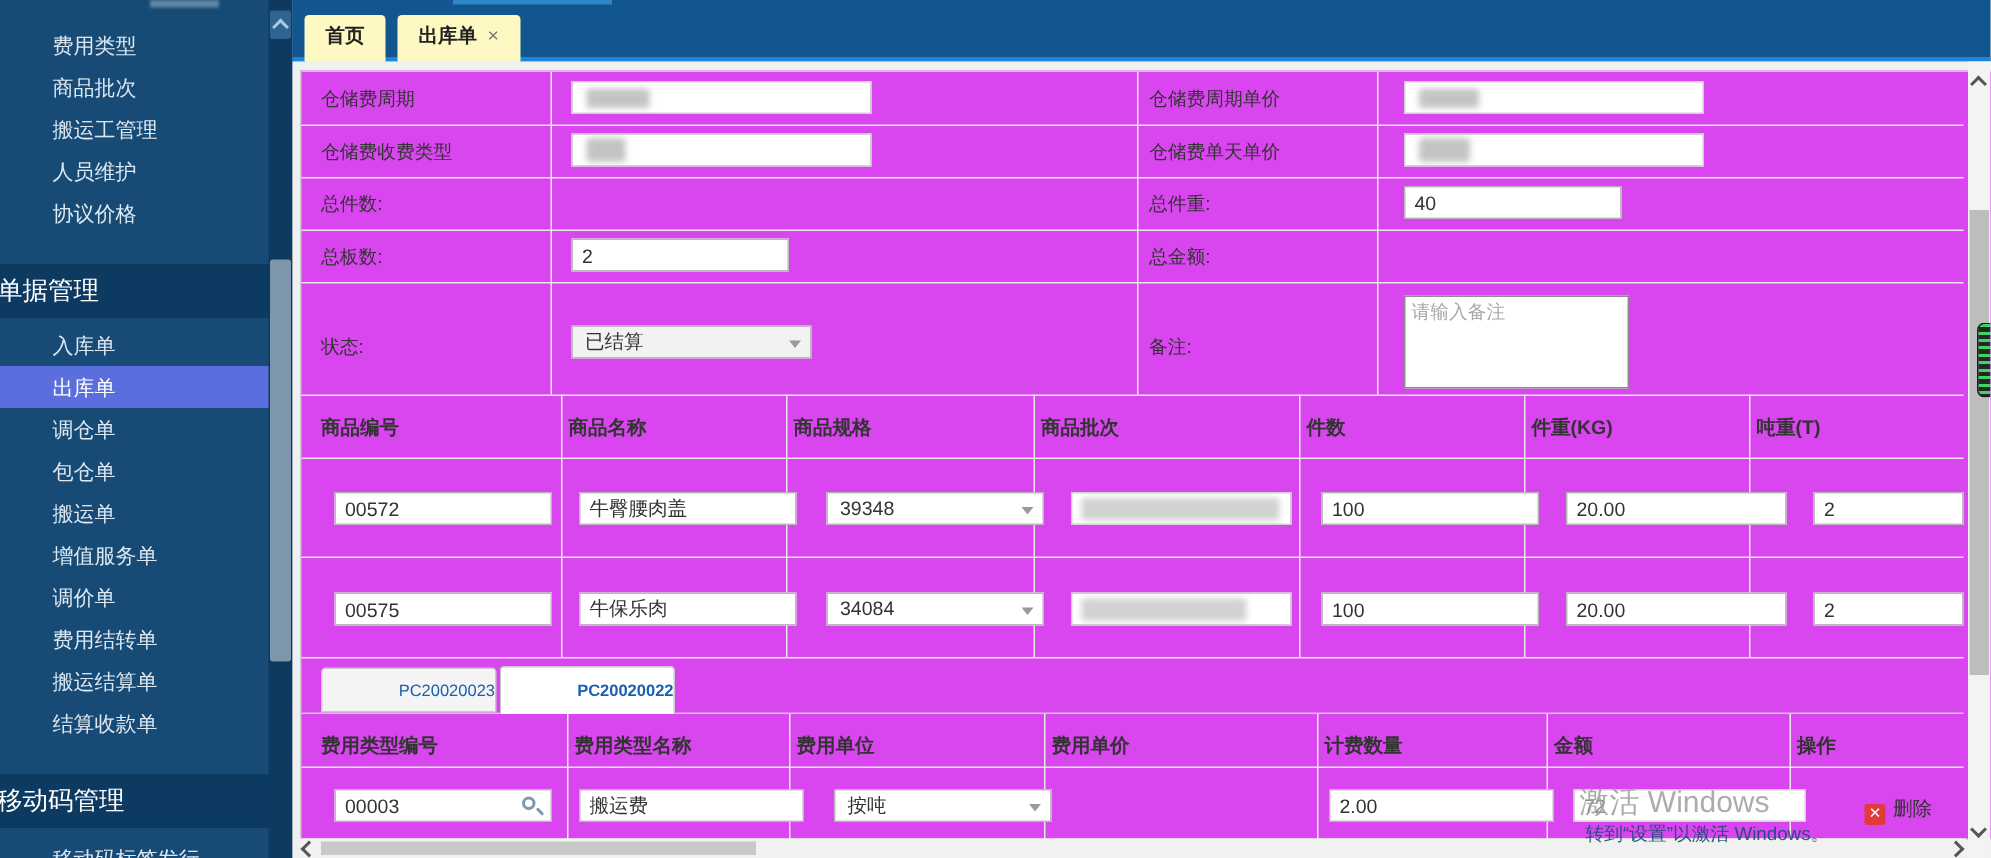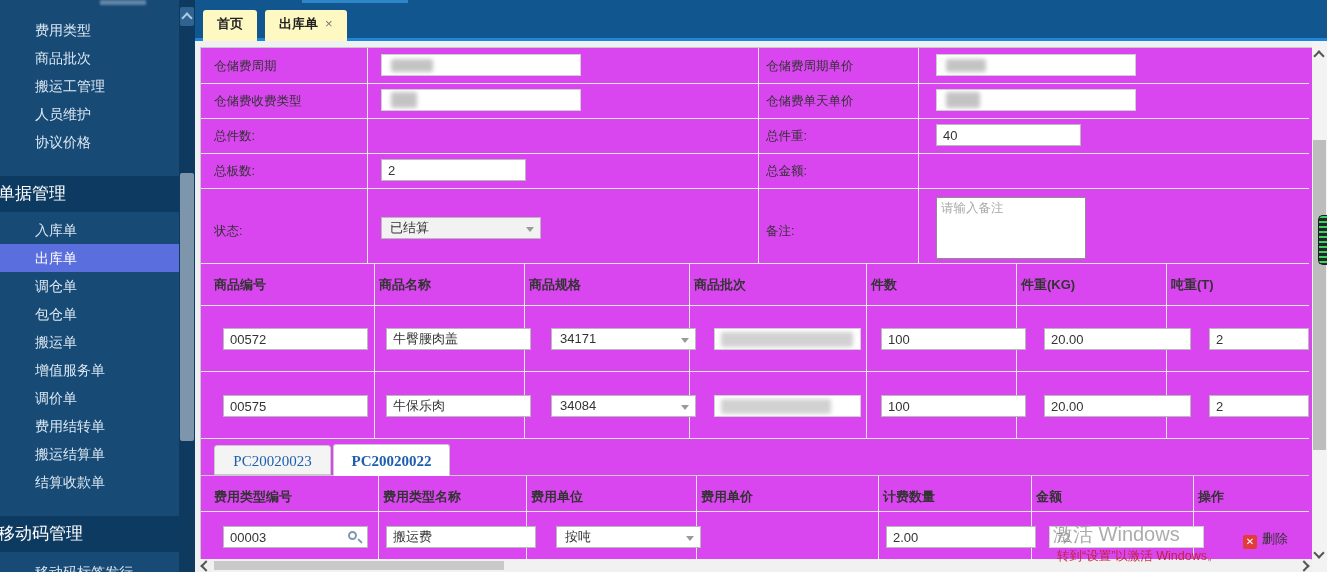--- a/index.html
+++ b/index.html
@@ -46,22 +46,22 @@
   .dropdown { position:absolute; height:22px; border:1px solid #b9b9b9; background:#fff;
     font-size:13px; color:#333; line-height:20px; padding-left:8px; cursor:pointer; }
   .dropdown .arr { position:absolute; right:6px; top:9px; width:0; height:0;
     border-left:4px solid transparent; border-right:4px solid transparent; border-top:5px solid #9a9a9a; }
   .dropdown.gray { background:#f2f2f2; }
   textarea.remark { position:absolute; border:1px solid #8e8e8e; resize:none; font-size:12.5px;
     color:#333; padding:2px 4px; font-family:inherit; background:#fff; }
   textarea.remark::placeholder { color:#a9a9a9; }
 
   
-  .subtab { position:absolute; height:30px; line-height:30px; text-align:center; font-size:15px;
-    color:#1d5fae; background:#f4f4f4; border:1px solid #c9c9c9; border-radius:3px 3px 0 0; cursor:pointer;font-family:Liberation Serif, serif; }
+  .subtab { position:absolute; height:30px; line-height:30px; text-align:right; font-size:11px;
+    color:#1d5fae; background:#f4f4f4; border:1px solid #c9c9c9; border-radius:3px 3px 0 0; cursor:pointer; }
   .subtab.active { height:32px; line-height:32px; background:#fff; font-weight:700; border-bottom:none; z-index:2; }
 
   
   #delete-btn { position:absolute; cursor:pointer; font-size:13px; color:#333; }
   #delete-btn .dico { display:inline-block; width:14px; height:14px; background:#e23b3b; border-radius:2px;
     color:#fff; font-size:10px; line-height:14px; text-align:center; font-weight:700; vertical-align:-2px; margin-right:5px; }
 
   
   .search-ico { position:absolute; width:9px; height:9px; border:2px solid #7f98ad; border-radius:50%; }
   .search-ico:after { content:""; position:absolute; left:7px; top:7px; width:6px; height:2px;
@@ -73,21 +73,21 @@
   .chev { position:absolute; width:8px; height:8px; }
   .chev.up { border-left:2px solid #555; border-top:2px solid #555; transform:rotate(45deg); }
   .chev.down { border-left:2px solid #555; border-top:2px solid #555; transform:rotate(225deg); }
   .chev.left { border-left:2px solid #555; border-top:2px solid #555; transform:rotate(-45deg); }
   .chev.right { border-left:2px solid #555; border-top:2px solid #555; transform:rotate(135deg); }
   #hscroll { left:200px; top:559px; width:1111px; height:13px; background:#f1f1f1; }
   #hscroll-thumb { left:214px; top:561px; width:290px; height:9px; background:#c9c9c9; }
 
   
   #wm1 { left:1053px; top:521px; font-size:20px; color:#9e9e9e; opacity:.85; z-index:50; }
-  #wm2 { left:1057px; top:548px; font-size:12.5px; color:#b91c1c; opacity:.85; z-index:50; }
+  #wm2 { left:1057px; top:548px; font-size:12.5px; color:#0c4a6e; opacity:.85; z-index:50; }
 
   
   #edge-widget { left:1318px; top:215px; width:9px; height:50px; border-radius:5px 0 0 5px; z-index:60;
     background:repeating-linear-gradient(180deg,#3bd65e 0 2px,#23272b 2px 5px); border:1px solid #1b1e22; border-right:none; }
 </style>
 </head>
 <body>
 
 <div id="sidebar" class="abs">
   <div class="side-smudge"></div>
@@ -185,21 +185,21 @@
   <div class="thead" style="left:328px; top:228px">商品规格</div>
   <div class="thead" style="left:493px; top:228px">商品批次</div>
   <div class="thead" style="left:670px; top:228px">件数</div>
   <div class="thead" style="left:820px; top:228px">件重(KG)</div>
   <div class="thead" style="left:970px; top:228px">吨重(T)</div>
   <div class="hline" style="top:257px"></div>
 
   <input class="tinput" style="left: 22px; top: 280px; width: 145px;" value="00572">
   <input class="tinput" style="left: 185px; top: 280px; width: 145px;" value="牛臀腰肉盖">
   <div class="dropdown" style="left:350px; top:280px; width:145px">
-    <span>34171</span>
+    <span>39348</span>
     <span class="arr"></span>
   </div>
   <input class="tinput soft" style="left: 513px; top: 280px; width: 147px;">
   <div class="blur-blob" style="left:520px; top:284px; width:132px; height:15px; background:#c6c6c6"></div>
   <input class="tinput" style="left: 680px; top: 280px; width: 145px;" value="100">
   <input class="tinput" style="left: 843px; top: 280px; width: 147px;" value="20.00">
   <input class="tinput" style="left: 1008px; top: 280px; width: 100px;" value="2">
   <div class="hline" style="top:323px"></div>
 
   <input class="tinput" style="left: 22px; top: 347px; width: 145px;" value="00575">

